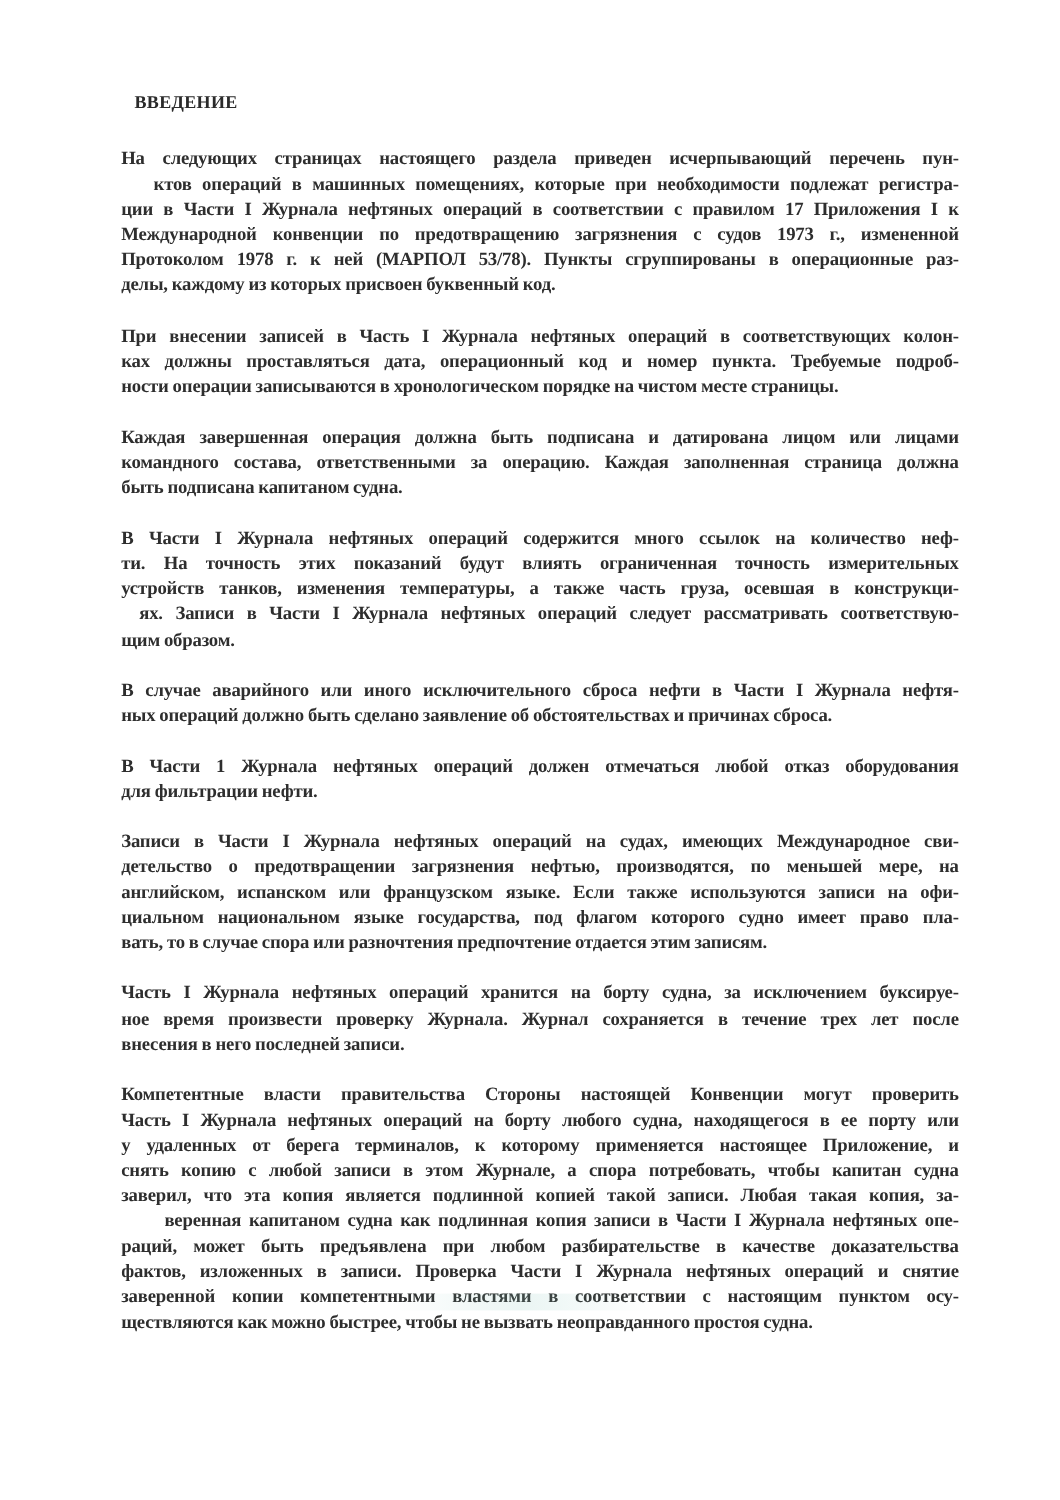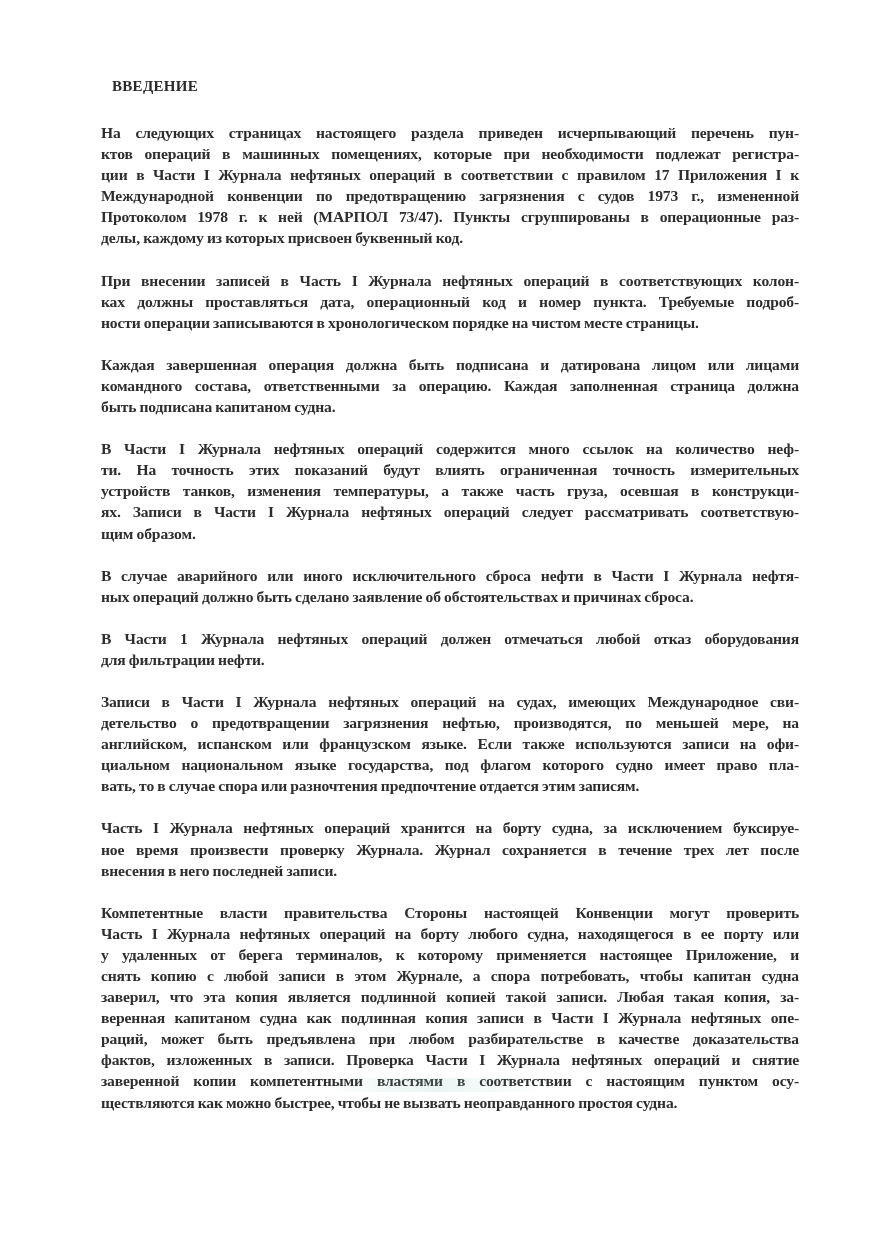--- a/index.html
+++ b/index.html
@@ -30,41 +30,41 @@
   }
 </style>
 </head>
 <body>
 
 <div class="page">
   <div class="heading">ВВЕДЕНИЕ</div>
   <div id="body">
       <div class="para">
         <div class="line" style="display: block;"><span style="word-spacing: -0.5px;">На следующих страницах настоящего раздела приведен исчерпывающий перечень пун-</span></div>
-        <div class="line" style="display: block;"><span style="word-spacing: -0.5px;">ктов операций в машинных помещениях, которые при необходимости подлежат регистра-</span></div>
+        <div class="line" style="display: block; margin-left: 27px;"><span style="word-spacing: -0.5px;">ктов операций в машинных помещениях, которые при необходимости подлежат регистра-</span></div>
         <div class="line" style="display: block;"><span style="word-spacing: -0.5px;">ции в Части I Журнала нефтяных операций в соответствии с правилом 17 Приложения I к</span></div>
         <div class="line" style="display: block;"><span style="word-spacing: -0.5px;">Международной конвенции по предотвращению загрязнения с судов 1973 г., измененной</span></div>
-        <div class="line" style="display: block;"><span style="word-spacing: -0.5px;">Протоколом 1978 г. к ней (МАРПОЛ 73/47). Пункты сгруппированы в операционные раз-</span></div>
+        <div class="line" style="display: block;"><span style="word-spacing: -0.5px;">Протоколом 1978 г. к ней (МАРПОЛ 53/78). Пункты сгруппированы в операционные раз-</span></div>
         <div class="line last" style="display: block;"><span>делы, каждому из которых присвоен буквенный код.</span></div>
       </div>
       <div class="para">
         <div class="line" style="display: block;"><span style="word-spacing: -0.5px;">При внесении записей в Часть I Журнала нефтяных операций в соответствующих колон-</span></div>
         <div class="line" style="display: block;"><span style="word-spacing: -0.5px;">ках должны проставляться дата, операционный код и номер пункта. Требуемые подроб-</span></div>
         <div class="line last" style="display: block;"><span>ности операции записываются в хронологическом порядке на чистом месте страницы.</span></div>
       </div>
       <div class="para">
         <div class="line" style="display: block;"><span style="word-spacing: -0.5px;">Каждая завершенная операция должна быть подписана и датирована лицом или лицами</span></div>
         <div class="line" style="display: block;"><span style="word-spacing: -0.5px;">командного состава, ответственными за операцию. Каждая заполненная страница должна</span></div>
         <div class="line last" style="display: block;"><span>быть подписана капитаном судна.</span></div>
       </div>
       <div class="para">
         <div class="line" style="display: block;"><span style="word-spacing: -0.5px;">В Части I Журнала нефтяных операций содержится много ссылок на количество неф-</span></div>
         <div class="line" style="display: block;"><span style="word-spacing: -0.5px;">ти. На точность этих показаний будут влиять ограниченная точность измерительных</span></div>
         <div class="line" style="display: block;"><span style="word-spacing: -0.5px;">устройств танков, изменения температуры, а также часть груза, осевшая в конструкци-</span></div>
-        <div class="line" style="display: block;"><span style="word-spacing: -0.5px;">ях. Записи в Части I Журнала нефтяных операций следует рассматривать соответствую-</span></div>
+        <div class="line" style="display: block; margin-left: 15px;"><span style="word-spacing: -0.5px;">ях. Записи в Части I Журнала нефтяных операций следует рассматривать соответствую-</span></div>
         <div class="line last" style="display: block;"><span>щим образом.</span></div>
       </div>
       <div class="para">
         <div class="line" style="display: block;"><span style="word-spacing: -0.5px;">В случае аварийного или иного исключительного сброса нефти в Части I Журнала нефтя-</span></div>
         <div class="line last" style="display: block;"><span>ных операций должно быть сделано заявление об обстоятельствах и причинах сброса.</span></div>
       </div>
       <div class="para">
         <div class="line" style="display: block;"><span style="word-spacing: -0.5px;">В Части 1 Журнала нефтяных операций должен отмечаться любой отказ оборудования</span></div>
         <div class="line last" style="display: block;"><span>для фильтрации нефти.</span></div>
       </div>
@@ -79,21 +79,21 @@
         <div class="line" style="display: block;"><span style="word-spacing: -0.5px;">Часть I Журнала нефтяных операций хранится на борту судна, за исключением буксируе-</span></div>
         <div class="line" style="display: block;"><span style="word-spacing: -0.5px;">ное время произвести проверку Журнала. Журнал сохраняется в течение трех лет после</span></div>
         <div class="line last" style="display: block;"><span>внесения в него последней записи.</span></div>
       </div>
       <div class="para">
         <div class="line" style="display: block;"><span style="word-spacing: -0.5px;">Компетентные власти правительства Стороны настоящей Конвенции могут проверить</span></div>
         <div class="line" style="display: block;"><span style="word-spacing: -0.5px;">Часть I Журнала нефтяных операций на борту любого судна, находящегося в ее порту или</span></div>
         <div class="line" style="display: block;"><span style="word-spacing: -0.5px;">у удаленных от берега терминалов, к которому применяется настоящее Приложение, и</span></div>
         <div class="line" style="display: block;"><span style="word-spacing: -0.5px;">снять копию с любой записи в этом Журнале, а спора потребовать, чтобы капитан судна</span></div>
         <div class="line" style="display: block;"><span style="word-spacing: -0.5px;">заверил, что эта копия является подлинной копией такой записи. Любая такая копия, за-</span></div>
-        <div class="line" style="display: block;"><span style="word-spacing: -0.5px;">веренная капитаном судна как подлинная копия записи в Части I Журнала нефтяных опе-</span></div>
+        <div class="line" style="display: block; margin-left: 36px;"><span style="word-spacing: -0.5px;">веренная капитаном судна как подлинная копия записи в Части I Журнала нефтяных опе-</span></div>
         <div class="line" style="display: block;"><span style="word-spacing: -0.5px;">раций, может быть предъявлена при любом разбирательстве в качестве доказательства</span></div>
         <div class="line" style="display: block;"><span style="word-spacing: -0.5px;">фактов, изложенных в записи. Проверка Части I Журнала нефтяных операций и снятие</span></div>
         <div class="line" style="display: block;"><span style="word-spacing: -0.5px;">заверенной копии компетентными властями в соответствии с настоящим пунктом осу-</span></div>
         <div class="line last" style="display: block;"><span>ществляются как можно быстрее, чтобы не вызвать неоправданного простоя судна.</span></div>
       </div>
     </div>
 </div>
 <div class="watermark"></div>
 
 </body></html>

